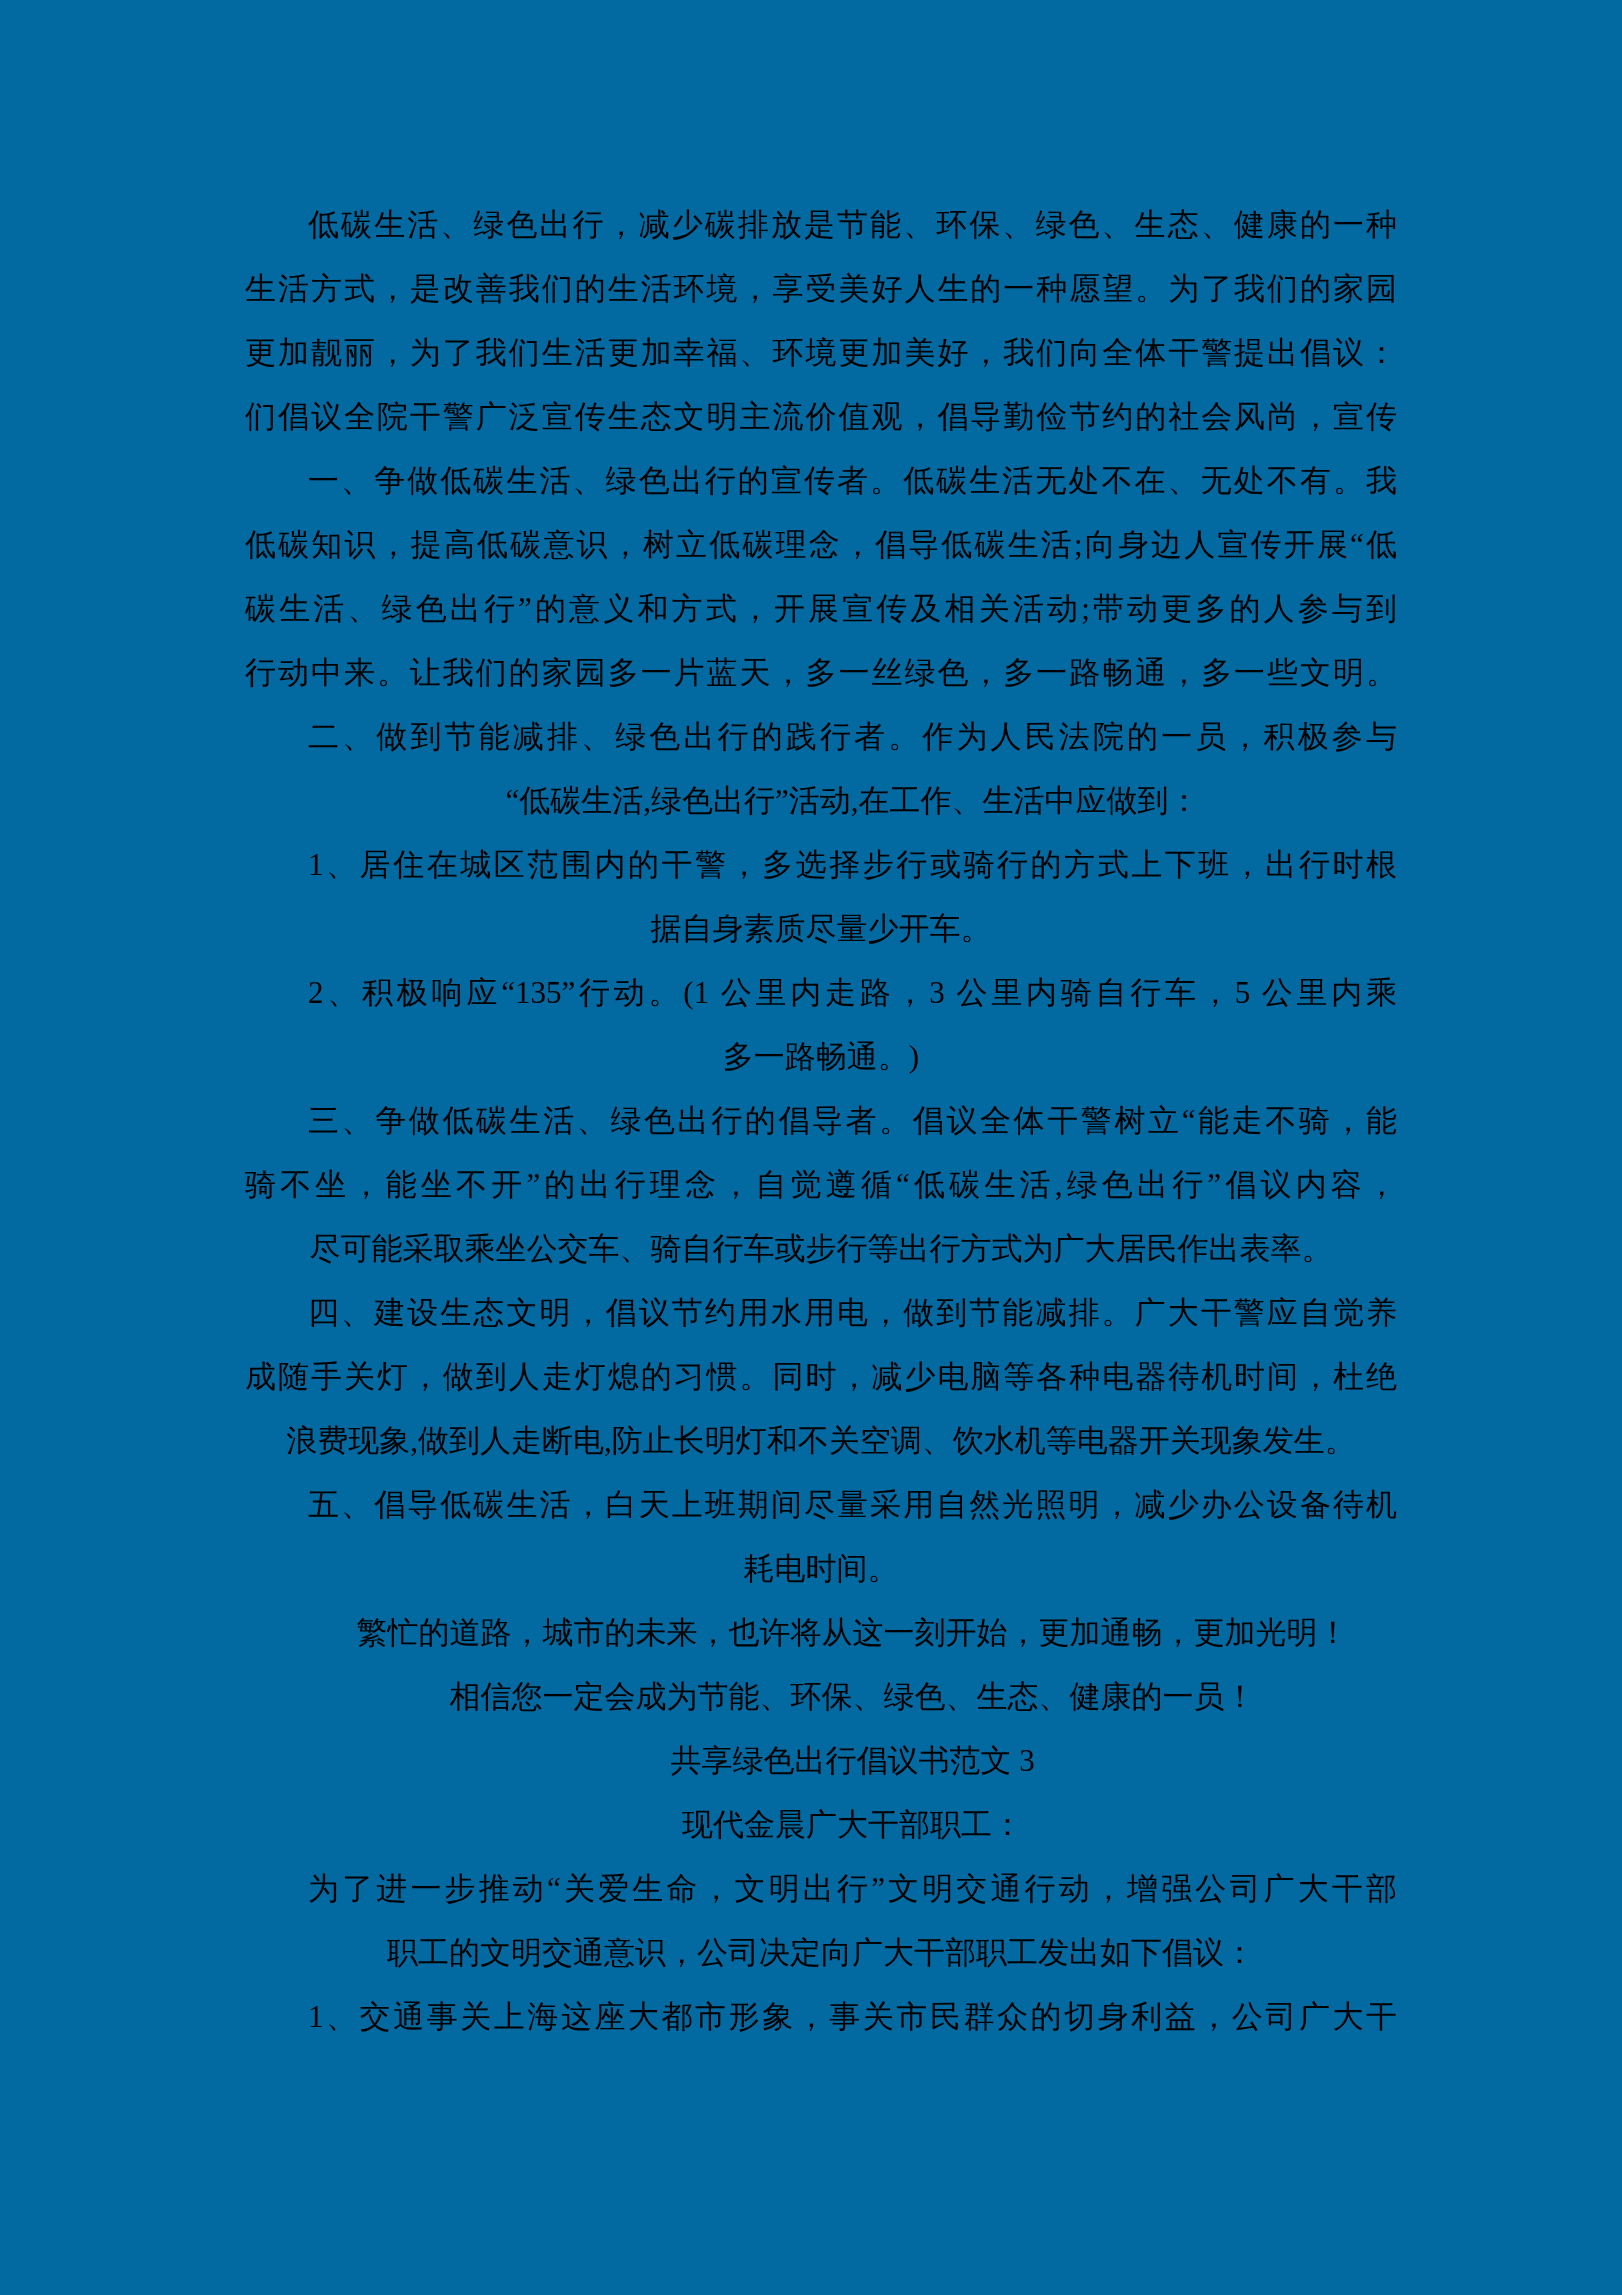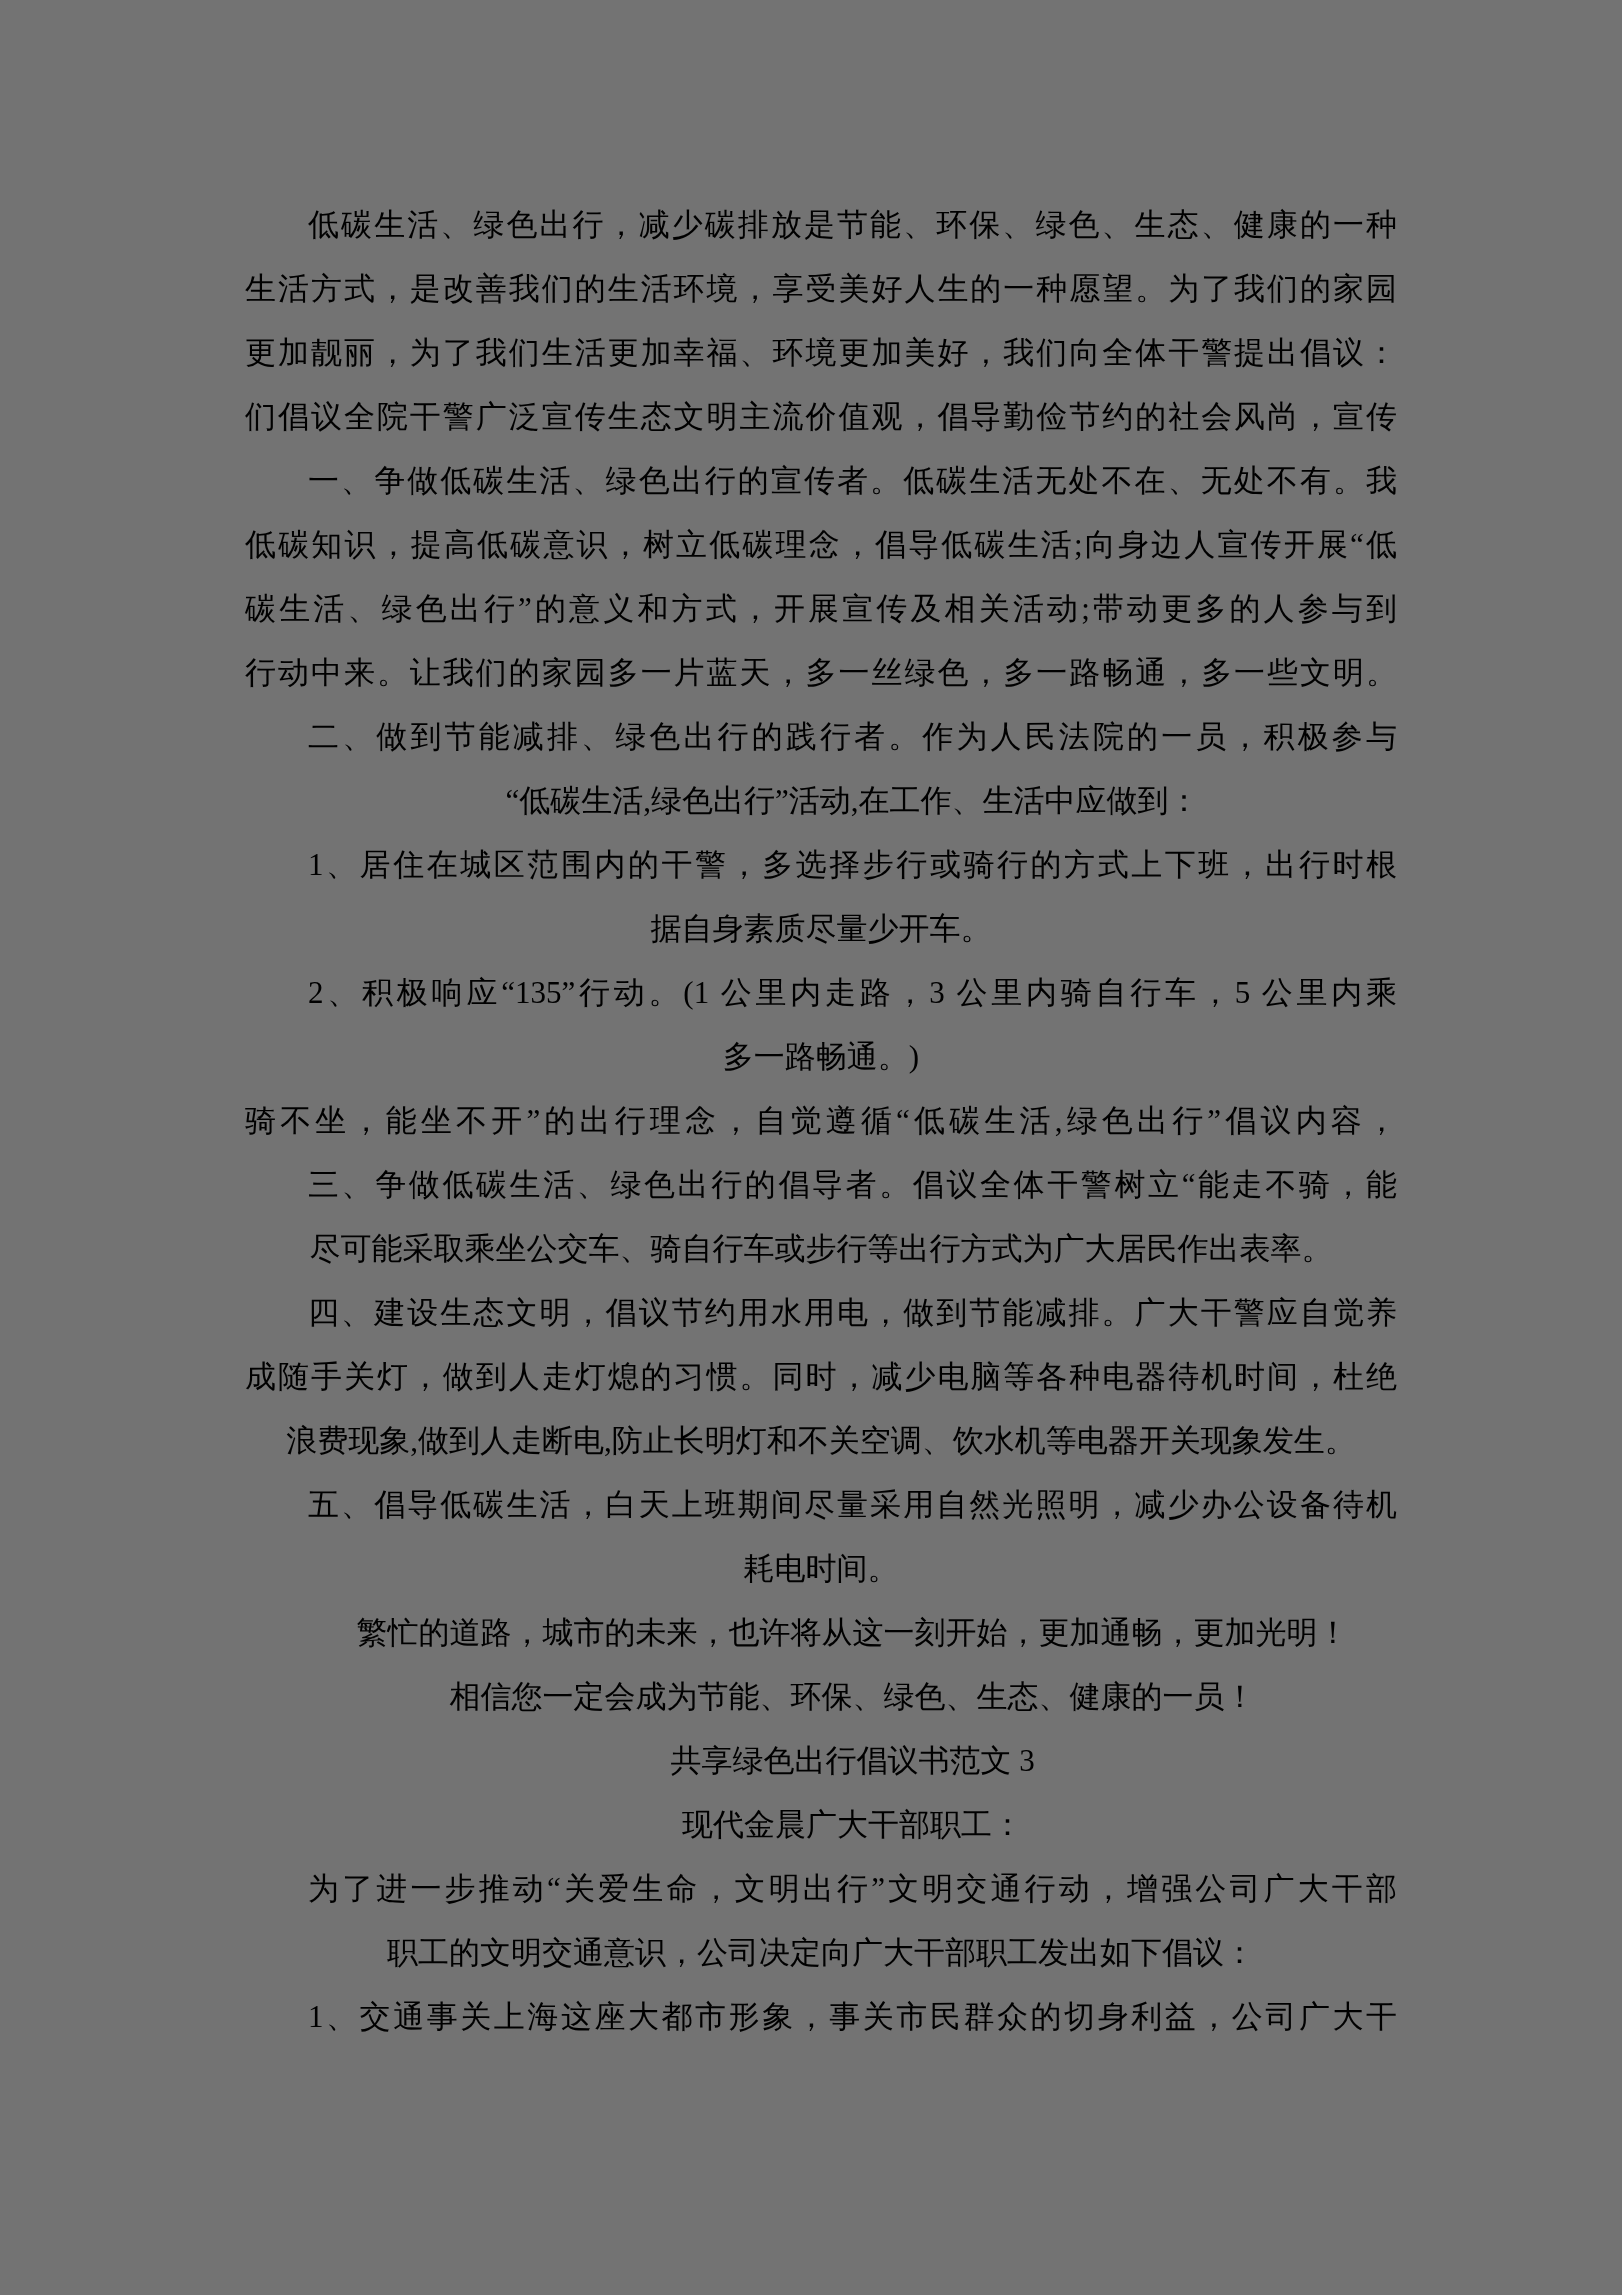--- a/index.html
+++ b/index.html
@@ -4,21 +4,21 @@
 <style>
   html, body {
     margin: 0;
     padding: 0;
     background: #ffffff;
   }
   .page {
     position: relative;
     width: 1623px;
     height: 2295px;
-    background: #737373;
+    background: #0369a1;
     overflow: hidden;
     font-family: "Liberation Serif", "DejaVu Serif", serif;
   }
   .doc {
     position: absolute;
     left: 245px;
     top: 193px;
     width: 1152px;
     color: #000000;
     font-size: 31px;
@@ -49,22 +49,22 @@
     <div class="line indent jl">一、争做低碳生活、绿色出行的宣传者。低碳生活无处不在、无处不有。我</div>
     <div class="line jl">低碳知识，提高低碳意识，树立低碳理念，倡导低碳生活;向身边人宣传开展“低</div>
     <div class="line jl">碳生活、绿色出行”的意义和方式，开展宣传及相关活动;带动更多的人参与到</div>
     <div class="line jl">行动中来。让我们的家园多一片蓝天，多一丝绿色，多一路畅通，多一些文明。</div>
     <div class="line indent jl">二、做到节能减排、绿色出行的践行者。作为人民法院的一员，积极参与</div>
     <div class="line indent">“低碳生活,绿色出行”活动,在工作、生活中应做到：</div>
     <div class="line indent jl">1、居住在城区范围内的干警，多选择步行或骑行的方式上下班，出行时根</div>
     <div class="line">据自身素质尽量少开车。</div>
     <div class="line indent jl">2、积极响应“135”行动。(1 公里内走路，3 公里内骑自行车，5 公里内乘</div>
     <div class="line">多一路畅通。)</div>
+    <div class="line indent jl">三、争做低碳生活、绿色出行的倡导者。倡议全体干警树立“能走不骑，能</div>
     <div class="line jl">骑不坐，能坐不开”的出行理念，自觉遵循“低碳生活,绿色出行”倡议内容，</div>
-    <div class="line indent jl">三、争做低碳生活、绿色出行的倡导者。倡议全体干警树立“能走不骑，能</div>
     <div class="line">尽可能采取乘坐公交车、骑自行车或步行等出行方式为广大居民作出表率。</div>
     <div class="line indent jl">四、建设生态文明，倡议节约用水用电，做到节能减排。广大干警应自觉养</div>
     <div class="line jl">成随手关灯，做到人走灯熄的习惯。同时，减少电脑等各种电器待机时间，杜绝</div>
     <div class="line">浪费现象,做到人走断电,防止长明灯和不关空调、饮水机等电器开关现象发生。</div>
     <div class="line indent jl">五、倡导低碳生活，白天上班期间尽量采用自然光照明，减少办公设备待机</div>
     <div class="line">耗电时间。</div>
     <div class="line indent">繁忙的道路，城市的未来，也许将从这一刻开始，更加通畅，更加光明！</div>
     <div class="line indent">相信您一定会成为节能、环保、绿色、生态、健康的一员！</div>
     <div class="line indent">共享绿色出行倡议书范文 3</div>
     <div class="line indent">现代金晨广大干部职工：</div>

